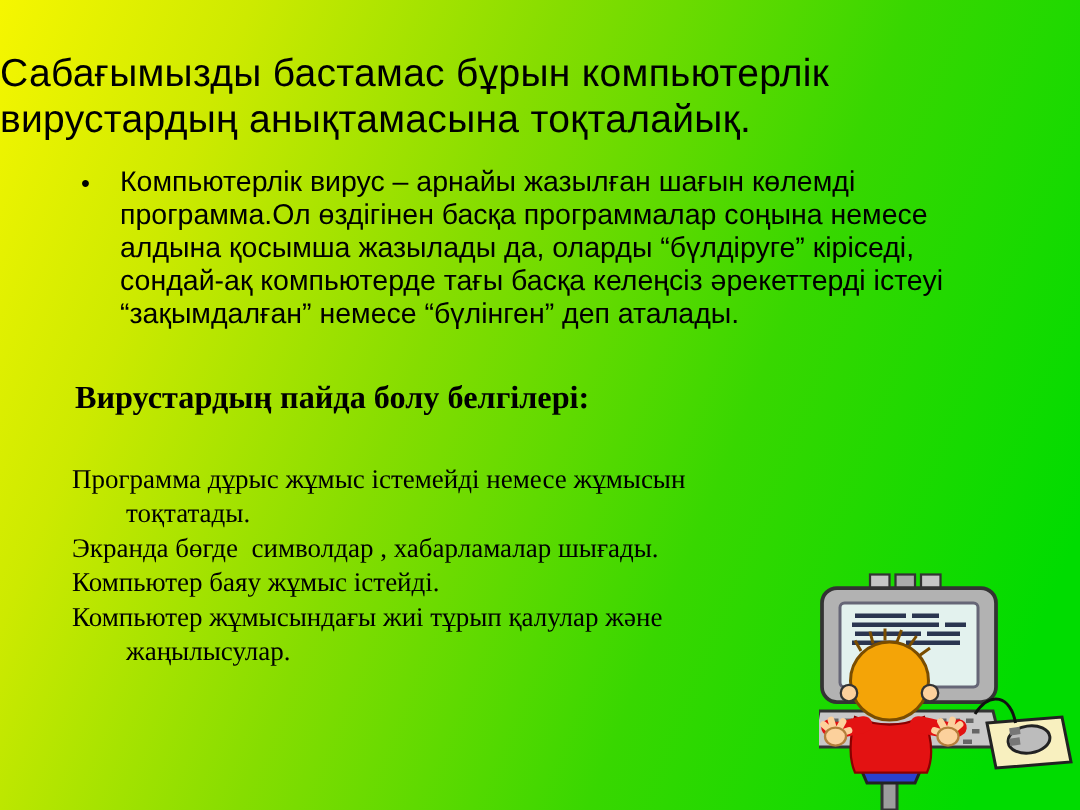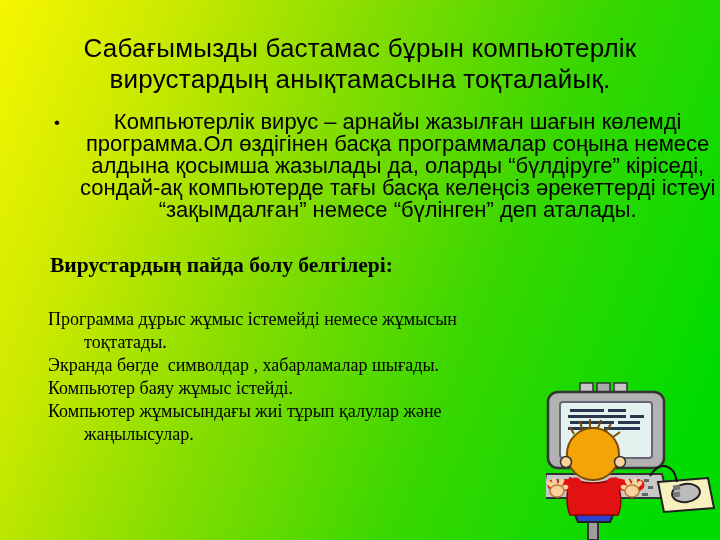--- a/index.html
+++ b/index.html
@@ -6,39 +6,37 @@
   .slide{
     position:relative;
     width:720px;height:540px;
     overflow:hidden;
     background:linear-gradient(112deg,#f6f600 0%,#cdea00 18%,#86dd00 40%,#38d700 65%,#00dc00 92%);
     font-family:"Liberation Sans",sans-serif;
     color:#000;
   }
   .title{
     padding-top:33px;
-    text-align:center;
     font-size:26px;
     line-height:31px;
     letter-spacing:0.2px;
   }
   .definition{
     margin:16px 0 0 54px;
     display:flex;
   }
   .bullet{
     width:26px;
     font-size:17px;
     padding-top:2px;
     flex:none;
   }
   .def-lines{
-    font-size:22px;
+    font-size:19px;
     line-height:22px;
-    text-align:center;
   }
   .symptoms-heading{
     margin:32px 15px 0 50px;
     font-family:"Liberation Serif",serif;
     font-weight:bold;
     font-size:21.5px;
   }
   .symptoms-list{
     margin:30px 0 0 48px;
     width:460px;

